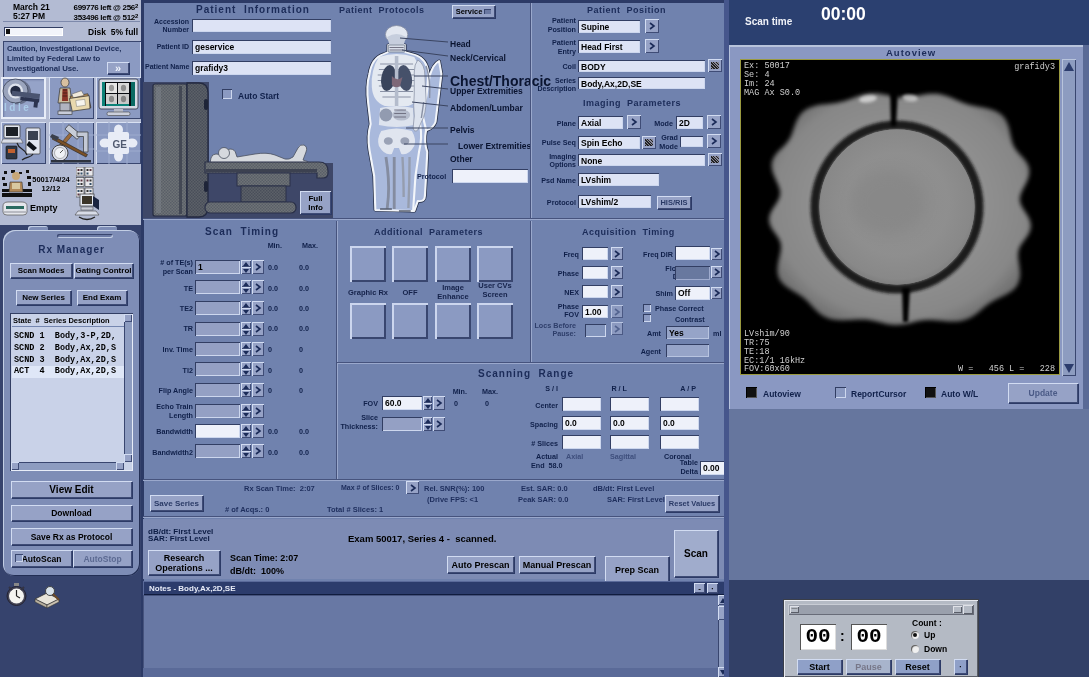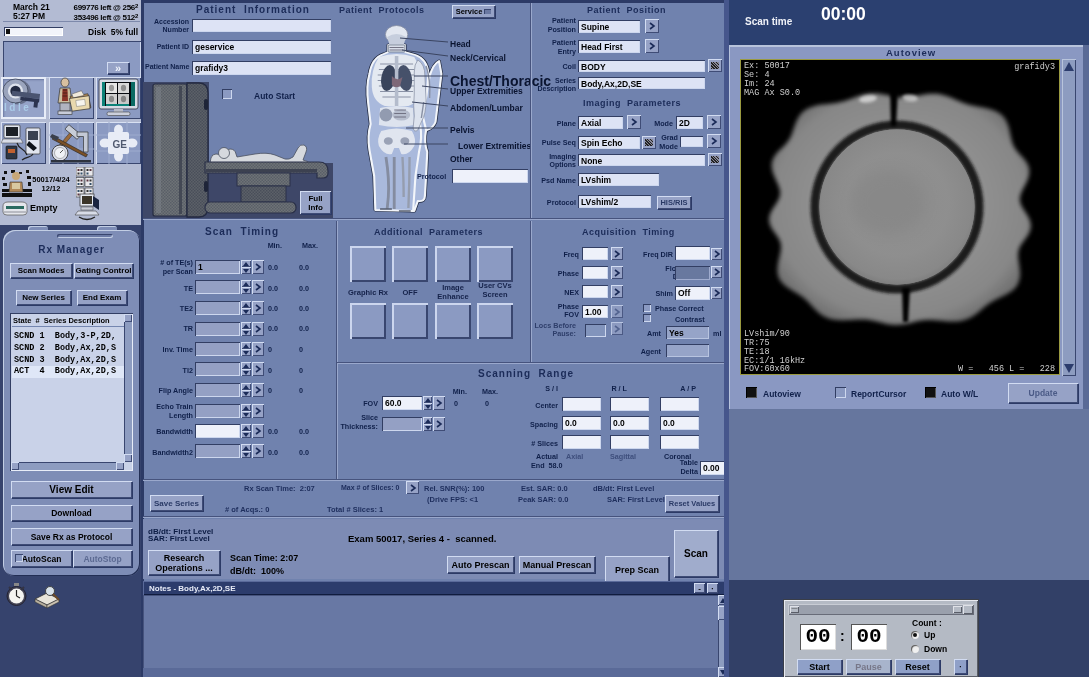--- a/index.html
+++ b/index.html
@@ -32,20 +32,21 @@
 
 <div class="abs b" style="left:13px;top:3px;font-size:8.5px;line-height:8.5px;color:#000;">March 21<br>5:27 PM</div>
 <div class="abs b" style="left:60px;top:2px;width:78px;text-align:right;font-size:8px;line-height:8px;letter-spacing:-0.3px;color:#000;">699776 left @ 256<span style="font-size:6px;vertical-align:2px;">2</span><br>353496 left @ 512<span style="font-size:6px;vertical-align:2px;">2</span></div>
 <div class="abs" style="left:3px;top:21px;width:137px;height:1px;background:#7d89ab;"></div>
 
 <div class="abs" style="left:4px;top:27px;width:59px;height:9px;background:#f2f4fa;box-shadow:inset 1px 1px 0 #323e63,inset -1px -1px 0 #fff;"></div>
 <div class="abs" style="left:6px;top:29px;width:4px;height:5px;background:#111;"></div>
 <div class="abs b" style="left:88px;top:27px;font-size:8.5px;color:#000;">Disk&nbsp;&nbsp;5% full</div>
 
 <div class="abs" style="left:3px;top:41px;width:138px;height:37px;background:#8b9ac2;box-shadow:inset 1px 1px 0 #39466f,inset -1px -1px 0 #ccd6ec;"></div>
+<div class="abs b" style="left:7px;top:44px;font-size:7.8px;line-height:10px;letter-spacing:-0.1px;color:#1a2a55;">Caution, Investigational Device,<br>Limited by Federal Law to<br>Investigational Use.</div>
 <div class="btn" style="left:107px;top:62px;width:22px;height:12px;color:#f0f4fc;font-size:11px;line-height:10px;">»</div>
 
 <div id="icons">
 <style>.icbtn{position:absolute;width:45px;height:42px;background:#8b9ac2;box-shadow:inset 1px 1px 0 #d8e0f2,inset -1px -1px 0 #39466f;}</style>
 
 <div class="icbtn" style="left:1px;top:77px;background:#95a3c8;box-shadow:inset 0 0 0 2px #e8edf8,inset 3px 3px 2px #6a78a0;">
   <svg width="45" height="42" viewBox="0 0 45 42">
     <ellipse cx="17" cy="15" rx="13" ry="12.5" fill="#68718c"></ellipse>
     <ellipse cx="14.5" cy="14" rx="12.5" ry="12" fill="#9aa4bc" stroke="#3a4258" stroke-width="0.8"></ellipse>
     <ellipse cx="14.5" cy="14" rx="7.6" ry="7.6" fill="#dde2ec"></ellipse>
@@ -295,21 +296,21 @@
 
   <path d="M62 80 h114 q9 0 9 9 v2 q0 5 -5 5 h-6 v-5 l-112 0 Z" fill="url(#dith)" stroke="#2a3048" stroke-width="1.2"></path>
   <rect x="63" y="87" width="111" height="3" fill="#3c4150"></rect>
 
   <rect x="94" y="91" width="53" height="13" fill="url(#dith)" stroke="#2a3048" stroke-width="1"></rect>
   <rect x="98" y="104" width="45" height="16" fill="url(#dithd)" stroke="#2a3048" stroke-width="1"></rect>
 
   <rect x="62" y="120" width="91" height="11" rx="5" fill="url(#dith)" stroke="#2a3048" stroke-width="1.2"></rect>
 </svg>
 <span class="cb" style="left:222px;top:89px;"></span>
-<div class="lab lf" style="left:238px;top:91px;font-size:8.5px;margin-left:16px;">Auto Start</div>
+<div class="lab lf" style="left:238px;top:91px;font-size:8.5px;">Auto Start</div>
 <div class="btn" style="left:300px;top:191px;width:31px;height:23px;line-height:9px;">Full<br>Info</div>
 </div>
 <div id="patproto">
 <div class="abs title" style="left:339px;top:5px;font-size:9px;letter-spacing:0.5px;">Patient&nbsp; Protocols</div>
 <div class="btn" style="left:452px;top:5px;width:43px;height:13px;font-size:7.5px;">Service <span style="display:inline-block;width:7px;height:5px;background:#6a78a2;box-shadow:inset 1px 1px 0 #39466f;margin-left:2px;"></span></div>
 
 <svg class="abs" style="left:360px;top:24px;" width="84" height="192" viewBox="0 0 84 192">
         <g transform="scale(1.18,1)">
   <defs>
   <path id="bodyoutline" d="M20 30 Q10 34 8 50 Q5 62 7 80 L9 100 Q6 112 8 126 L12 152 L13 186 L45 187 L47 152 L50 128 Q53 114 51 100 L52 86 Q57 78 58 64 L58 52 Q60 40 66 36 L62 98 Q60 104 55 106 L57 128 L56 152 L56 170 Q56 176 50 176 L48 160 L50 130 L48 140 L48 152 L46 187 L45 187 L47 150 L50 127 Q53 114 51 100 L52 85 Q56 80 57 65 L58 50 Q57 35 47 31 L38 28 L38 21 L24 21 L24 28 Z"></path>

